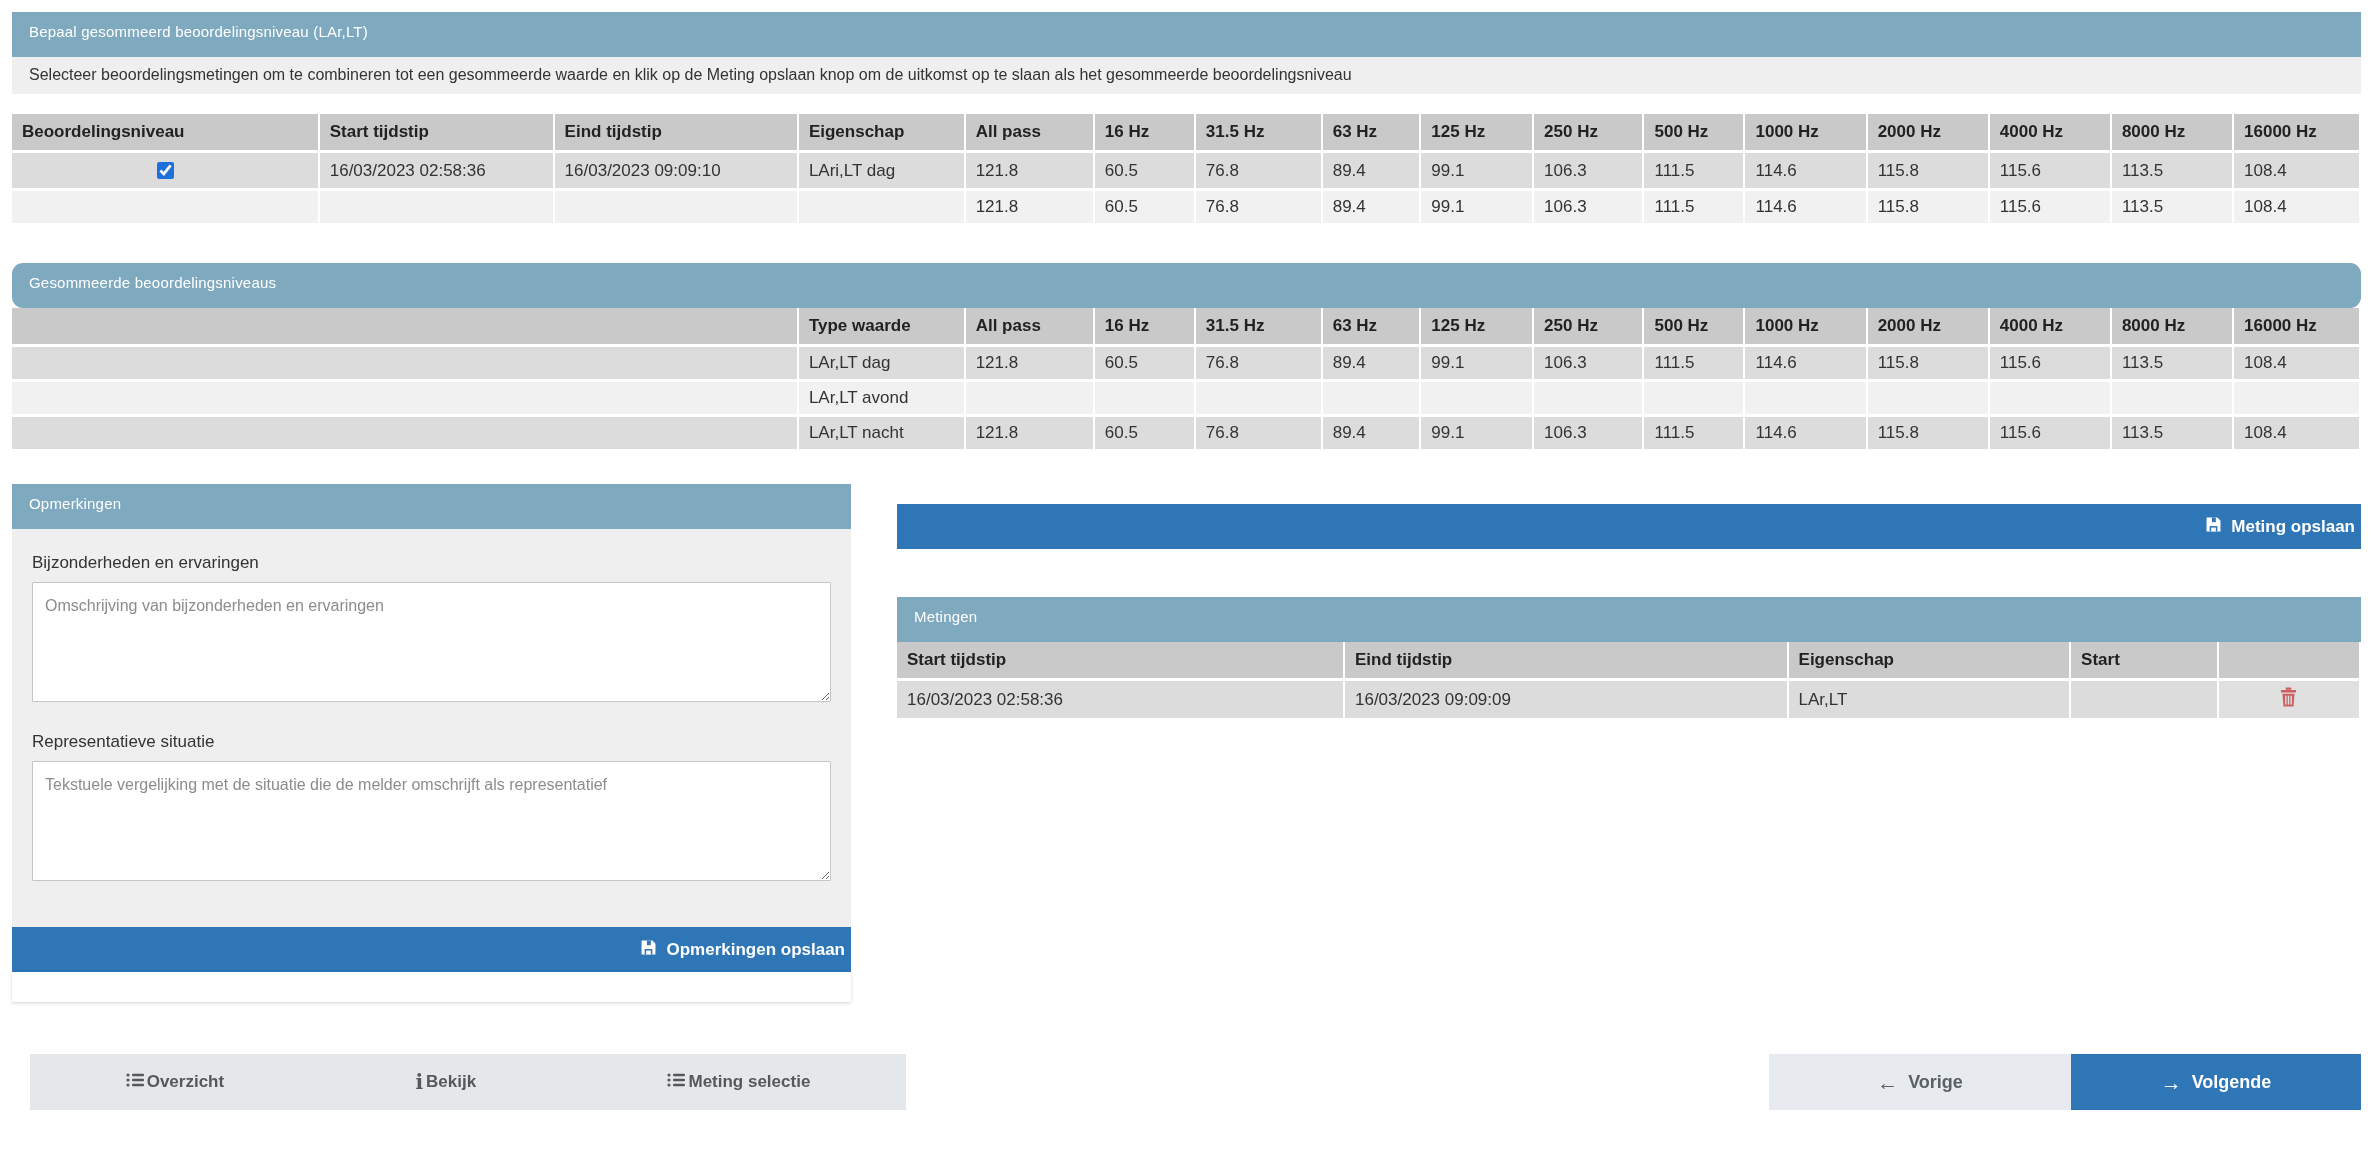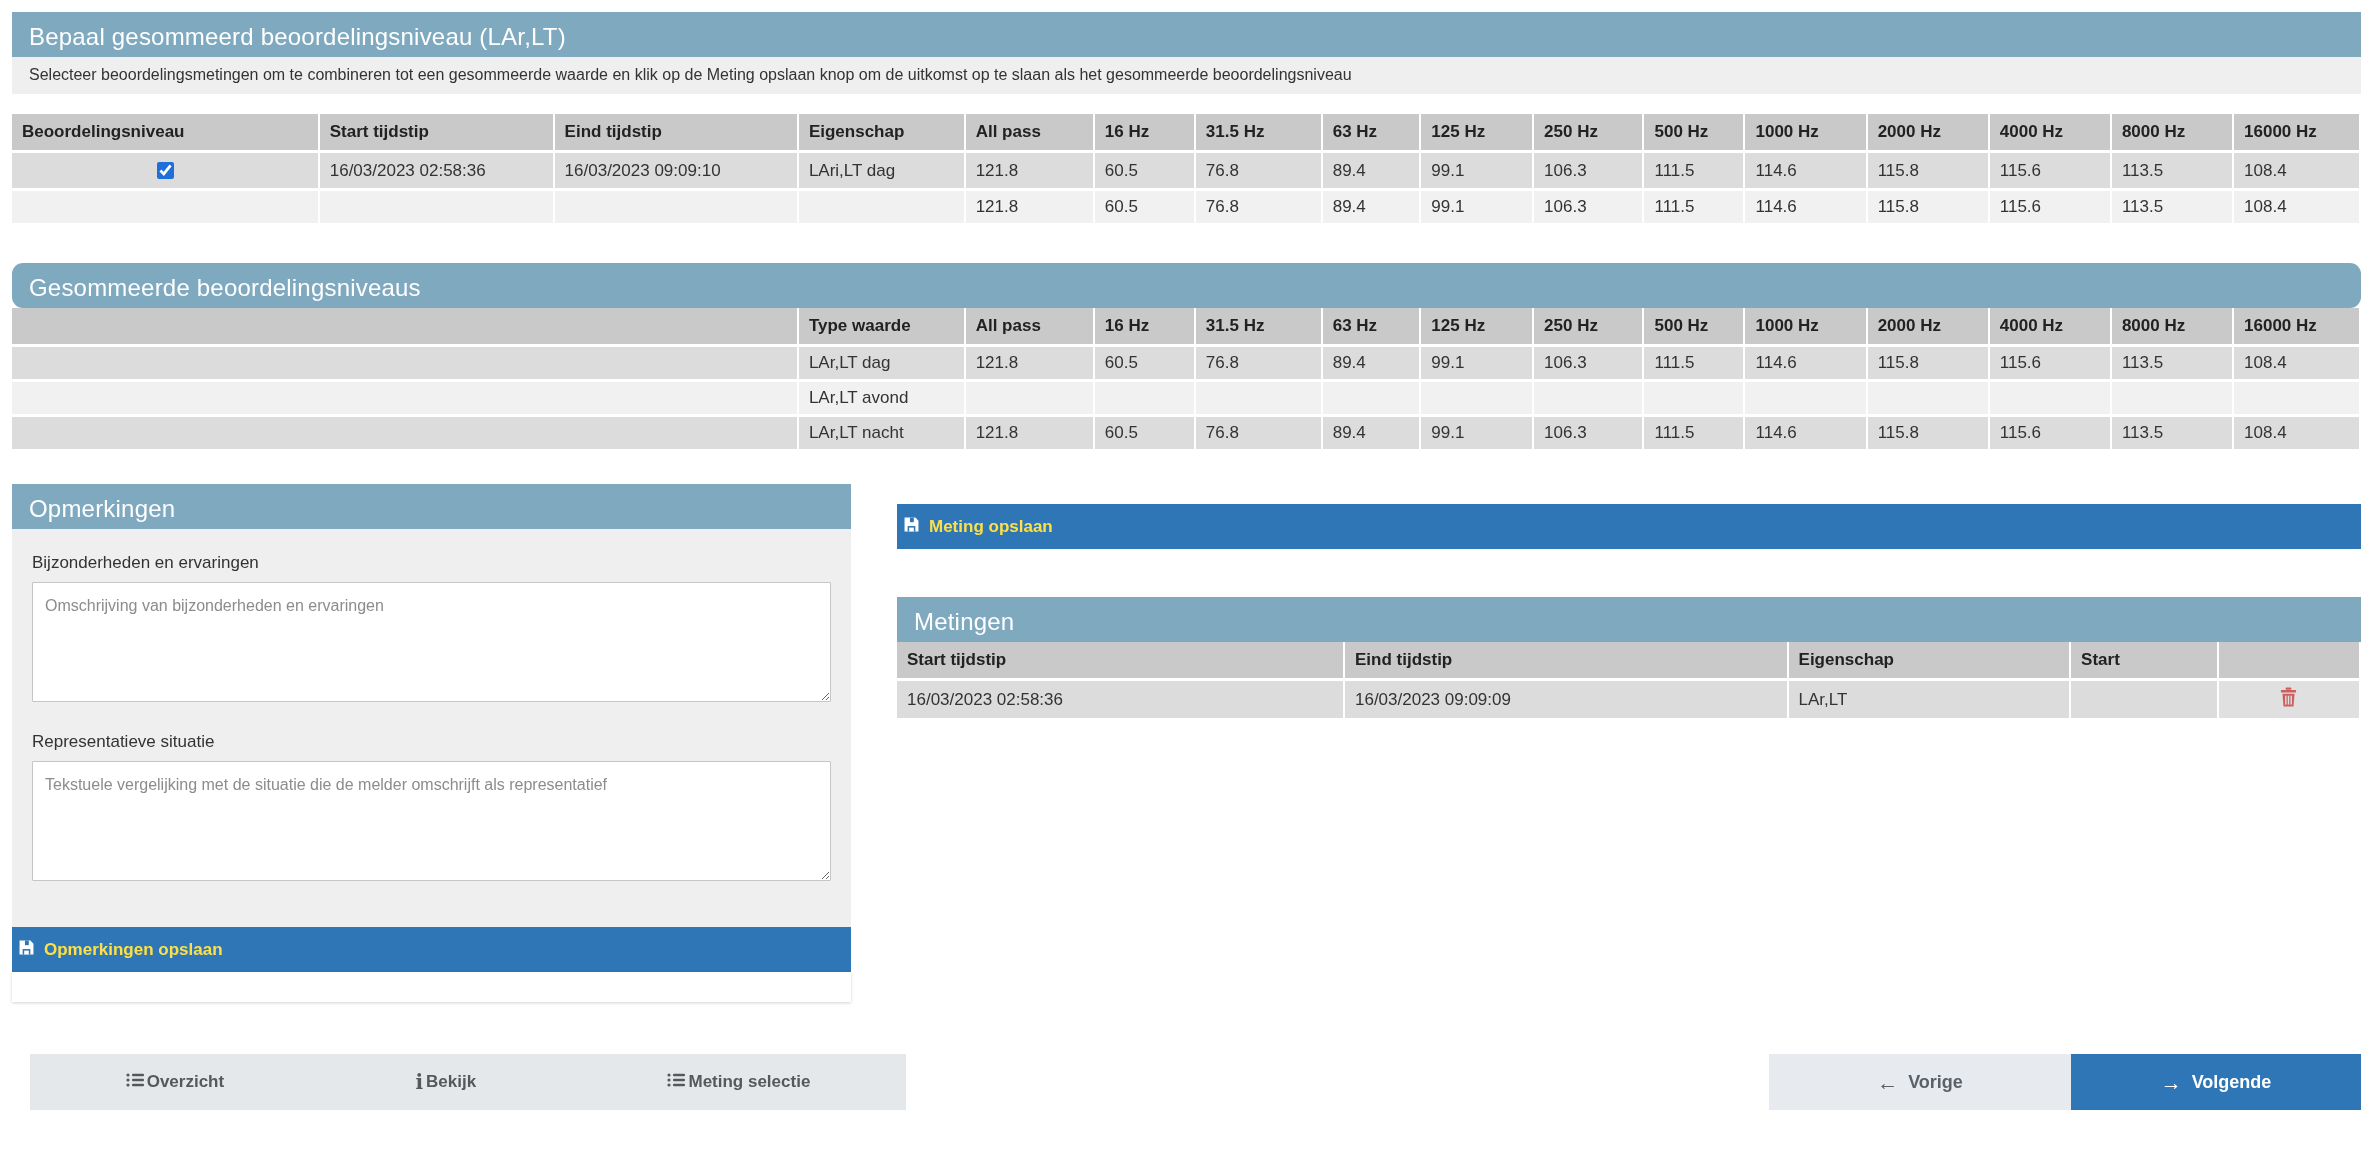--- a/index.html
+++ b/index.html
@@ -8,21 +8,21 @@
     width: 2373px; height: 1158px; overflow: hidden;
     background: #fff;
     font-family: "Liberation Sans", sans-serif;
     color: #333;
   }
   .page { padding: 12px 12px 0; }
 
   
   .sec-header {
     background: #7fa9bf; color: #fff;
-    font-size: 24px; font-weight: 500; letter-spacing: .2px;
+    font-size: 15px; font-weight: 500; letter-spacing: .2px;
     padding: 11px 17px; height: 45px;
   }
   .subtitle {
     background: #efefef; color: #333;
     font-size: 16px; padding: 9px 17px; height: 37px;
   }
 
   
   .grid {
     width: 100%; border-collapse: separate; border-spacing: 0;
@@ -44,23 +44,23 @@
   .c-center { text-align: center; }
   .grid input[type="checkbox"] {
     width: 17px; height: 17px; accent-color: #1e6fd9; cursor: pointer;
     vertical-align: middle;
   }
   .mt-table1 { margin-top: 20px; }
   .gap-top { margin-top: 37px; border-radius: 11px; }
 
   
   .btn-primary {
-    display: flex; align-items: center; justify-content: flex-start; gap: 9px;
+    display: flex; align-items: center; justify-content: flex-end; gap: 9px;
     width: 100%; height: 45px; border: none; cursor: pointer;
-    background: #2e76b6; color: #fde047;
+    background: #2e76b6; color: #ffffff;
     font-family: inherit; font-size: 17px; font-weight: 600;
   }
 
   
   .columns { display: flex; gap: 46px; align-items: flex-start; margin-top: 32px; }
   .left-col { width: 839px; flex: none; }
   .right-col { flex: 1; margin-top: 20px; }
 
   .panel { background: #efefef; padding: 24px 20px 42px; }
   .form-label { font-size: 17px; color: #333; margin: 0 0 9px; }

